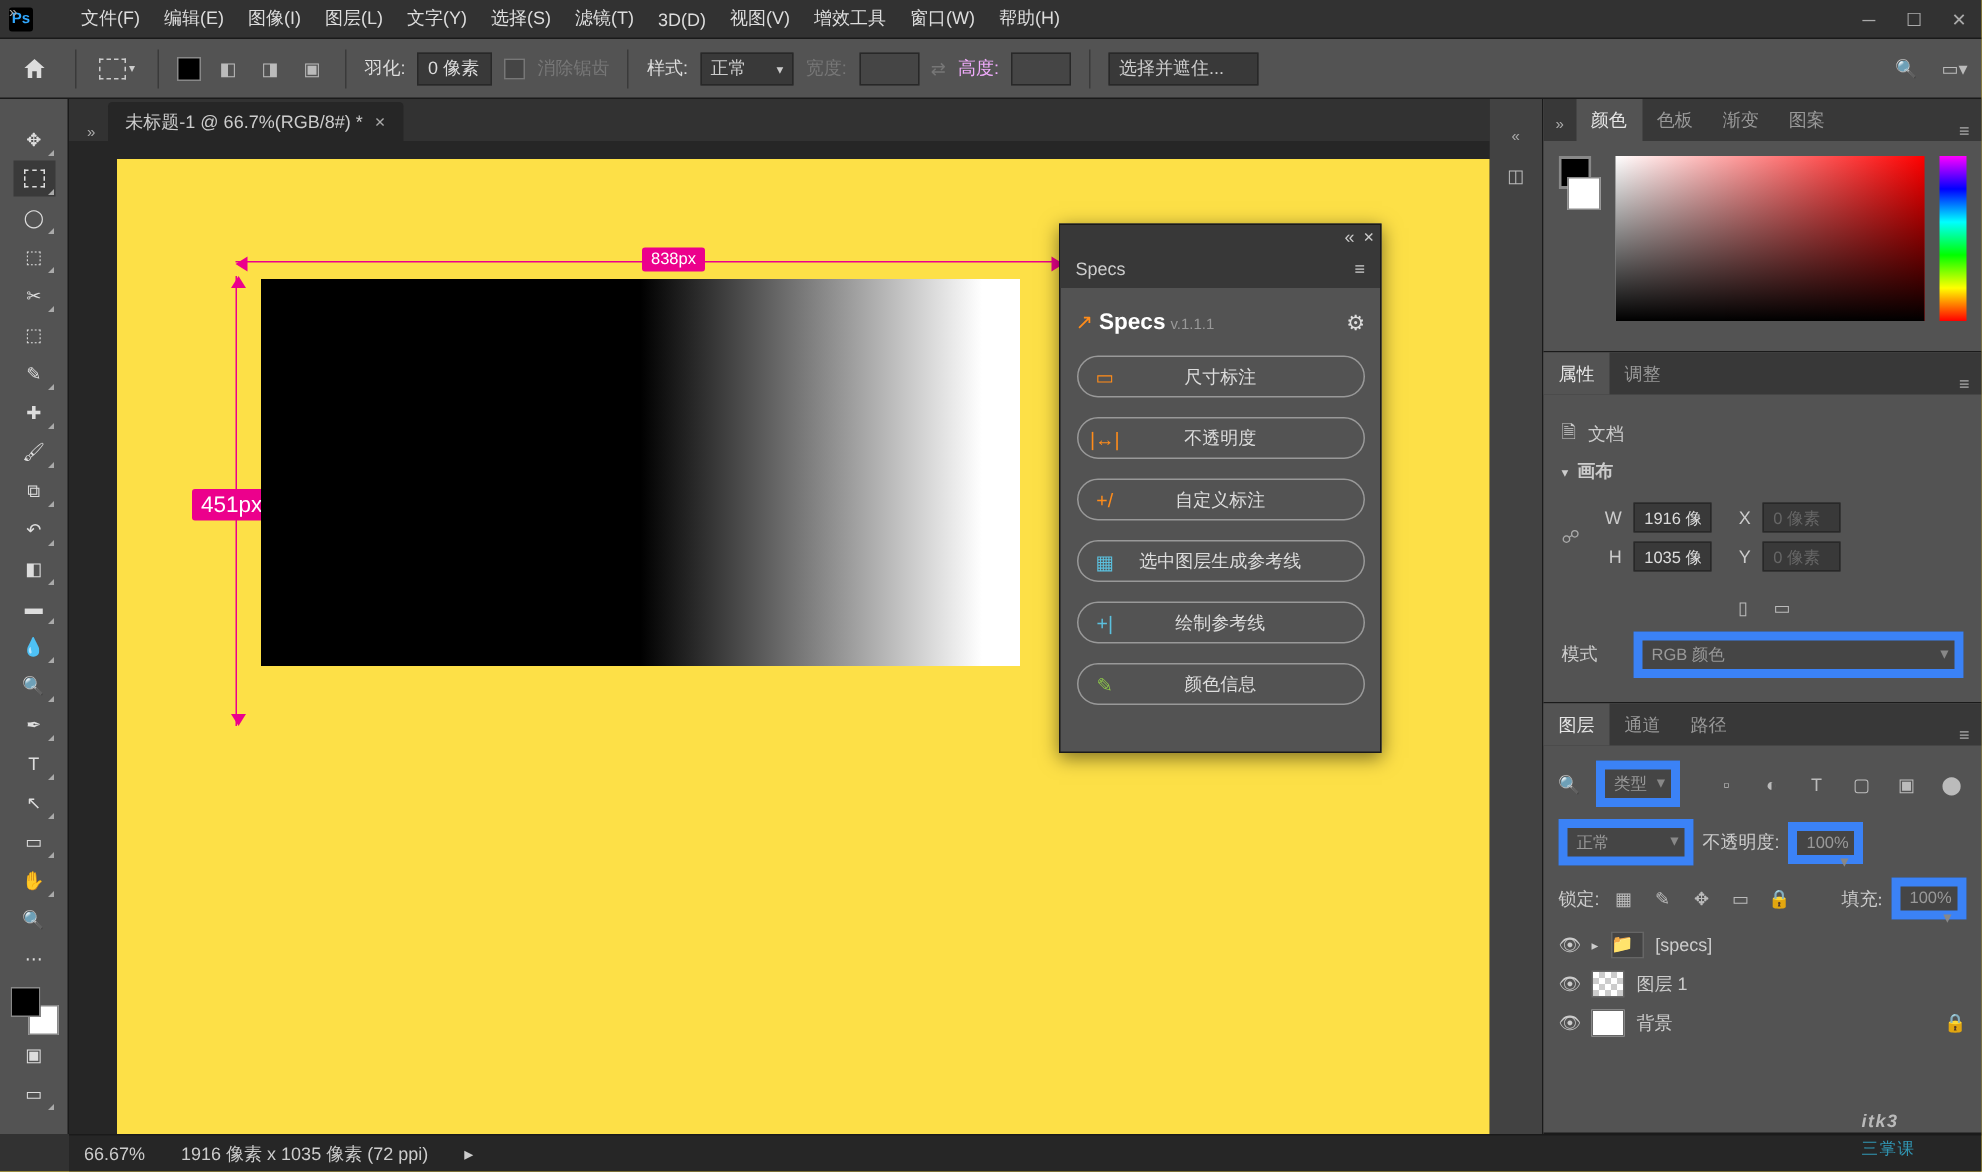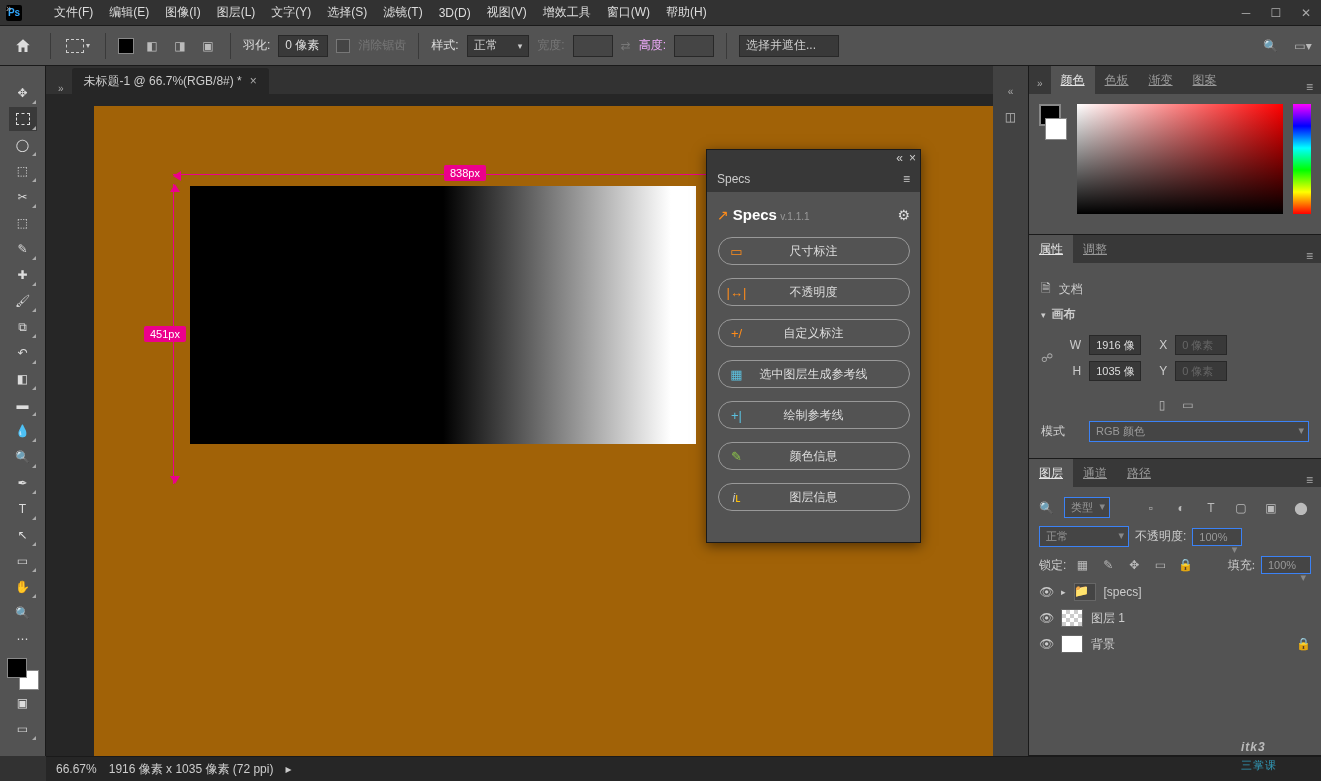--- a/index.html
+++ b/index.html
@@ -24,53 +24,53 @@
 .tbtn.active { background:#3a3a3a; }
 .tbtn .tri { position:absolute; right:1px; bottom:1px; width:0;height:0;border-left:4px solid transparent;border-bottom:4px solid #aaa;}
 .swatches { margin-top:6px; position:relative; width:32px; height:32px;}
 .swatches .fg{position:absolute;top:0;left:0;width:20px;height:20px;background:#000;border:1px solid #888;z-index:2;}
 .swatches .bg{position:absolute;bottom:0;right:0;width:20px;height:20px;background:#fff;border:1px solid #888;}
 .canvas-area { flex:1; background:#262626; display:flex; flex-direction:column; position:relative;}
 .tabbar { height:28px; background:#323232; display:flex; align-items:flex-end; padding-left:12px;}
 .doctab { background:#262626; padding:5px 12px; color:#ddd; display:flex; align-items:center; gap:8px; height:26px; border-top-left-radius:3px;border-top-right-radius:3px;}
 .doctab .x{color:#aaa;}
 .canvas-wrap { flex:1; background:#262626; padding:20px; position:relative; overflow:hidden;}
-.artboard { position:absolute; left:48px; top:12px; width:927px; height:666px; background:#a16207;}
+.artboard { position:absolute; left:32px; top:12px; width:927px; height:666px; background:#fde047;}
 .grad-rect { position:absolute; left:96px; top:80px; width:506px; height:258px; background:linear-gradient(to right,#000 0%,#000 50%,#fff 95%);}
 .dim-h { position:absolute; left:79px; top:68px; width:552px; height:2px; border-top:1px solid #ec008c;}
 .dim-h::before,.dim-h::after{content:'';position:absolute;top:-4px;width:0;height:0;border-top:5px solid transparent;border-bottom:5px solid transparent;}
 .dim-h::before{left:0;border-right:8px solid #ec008c;}
 .dim-h::after{right:0;border-left:8px solid #ec008c;}
 .dim-h-label { position:absolute; left:350px; top:59px; background:#ec008c; color:#fff; padding:2px 6px; font-size:11px; border-radius:2px;}
 .dim-v { position:absolute; left:79px; top:78px; width:2px; height:300px; border-left:1px solid #ec008c;}
 .dim-v::before,.dim-v::after{content:'';position:absolute;left:-4px;width:0;height:0;border-left:5px solid transparent;border-right:5px solid transparent;}
 .dim-v::before{top:0;border-bottom:8px solid #ec008c;}
 .dim-v::after{bottom:0;border-top:8px solid #ec008c;}
-.dim-v-label { position:absolute; left:50px; top:220px; background:#ec008c; color:#fff; padding:2px 6px; font-size:11px; border-radius:2px;}
+.dim-v-label { position:absolute; left:50px; top:220px; background:#ec008c; color:#fff; padding:2px 6px; font-size:15px; border-radius:2px;}
 .specs-panel { position:absolute; left:660px; top:55px; width:215px; background:#535353; border:1px solid #1a1a1a; box-shadow:0 3px 12px rgba(0,0,0,.5);}
 .specs-head { height:16px; background:#383838; display:flex; justify-content:flex-end; align-items:center; padding:0 4px; gap:6px; color:#aaa; font-size:10px;}
 .specs-tab { height:26px; background:#383838; display:flex; align-items:center; padding:0 10px; justify-content:space-between;}
 .specs-body { padding:14px 10px 18px;}
 .specs-title { display:flex; align-items:center; justify-content:space-between; margin-bottom:14px;}
 .specs-title .t{color:#fff;font-size:15px;font-weight:bold;}
 .specs-title .v{color:#999;font-size:10px;}
 .specs-title .arrow{color:#ff8c1a;font-size:14px;margin-right:4px;}
 .gear{color:#ddd;font-size:14px;}
 .spec-btn { width:192px; height:28px; border:1px solid #999; border-radius:14px; display:flex; align-items:center; margin:0 auto 13px; background:#535353;}
 .spec-btn .ico{width:36px;text-align:center;color:#ff8c1a;font-size:13px;}
 .spec-btn .ico.b{color:#5bc0de;}
 .spec-btn .ico.g{color:#8bc34a;}
 .spec-btn .ico.y{color:#ffc107;}
 .spec-btn .lbl{flex:1;text-align:center;color:#ddd;padding-right:36px;}
 .right-panels { width:328px; background:#535353; display:flex;}
 .narrow-strip{width:36px;background:#424242;border-right:1px solid #1a1a1a;padding-top:20px;display:flex;flex-direction:column;align-items:center;gap:10px;color:#aaa;}
 .panel-stack{flex:1;display:flex;flex-direction:column;}
 .panel { border-bottom:1px solid #1a1a1a; background:#535353;}
 .panel-tabs { height:28px; background:#383838; display:flex; align-items:flex-end;}
-.ptab { padding:6px 10px 5px; color:#999; cursor:pointer;text-decoration:underline;}
+.ptab { padding:6px 10px 5px; color:#999; cursor:pointer;}
 .ptab.active { background:#535353; color:#e6e6e6;}
 .panel-menu{margin-left:auto;padding:0 8px;color:#aaa;}
 .color-panel-body{height:140px;padding:10px;display:flex;gap:10px;}
 .color-swatch-lg{width:28px;height:36px;position:relative;}
 .color-swatch-lg .a{position:absolute;top:0;left:0;width:22px;height:22px;background:#000;border:2px solid #888;}
 .color-swatch-lg .b{position:absolute;bottom:0;right:0;width:22px;height:22px;background:#fff;border:1px solid #888;}
 .color-field{flex:1;height:110px;background:linear-gradient(to bottom,rgba(255,0,0,0) 0%,#000 100%),linear-gradient(to right,#fff 0%,#ff0000 100%);position:relative;}
 .hue-strip{width:18px;height:110px;background:linear-gradient(to bottom,#ff00ff,#0000ff,#00ffff,#00ff00,#ffff00,#ff0000);}
 .props-body{padding:10px 12px;}
 .props-row{display:flex;align-items:center;gap:8px;margin:6px 0;}
@@ -80,23 +80,23 @@
 .section-head .chev{font-size:9px;}
 .layers-body{padding:6px 10px;}
 .layer-row{display:flex;align-items:center;gap:8px;height:26px;}
 .eye{width:14px;text-align:center;color:#ccc;}
 .layer-thumb{width:22px;height:18px;background:#fff;border:1px solid #666;}
 .layer-thumb.specs{background:#444;}
 .layer-thumb.checker{background:repeating-conic-gradient(#ccc 0 25%,#fff 0 50%) 0 0/8px 8px;}
 .lock-ico{margin-left:auto;color:#aaa;}
 .layers-filter{display:flex;align-items:center;gap:10px;padding:4px 0;}
 .layers-opts{display:flex;align-items:center;gap:6px;padding:4px 0;color:#888;}
-.mini-sel{background:#454545;border:1px solid #3b82f6;padding:2px 16px 2px 6px;color:#999;font-size:11px;position:relative;}
+.mini-sel{background:#454545;border:6px solid #3b82f6;padding:2px 16px 2px 6px;color:#999;font-size:11px;position:relative;}
 .mini-sel::after{content:'▾';position:absolute;right:4px;color:#888;}
-.statusbar{position:absolute;left:46px;bottom:0;right:0;height:25px;background:#262626;display:flex;align-items:center;padding:0 10px;gap:12px;color:#bbb;font-size:11px;border-top:1px solid #1a1a1a;}
+.statusbar{position:absolute;left:46px;bottom:0;right:0;height:25px;background:#262626;display:flex;align-items:center;padding:0 10px;gap:24px;color:#bbb;font-size:11px;border-top:1px solid #1a1a1a;}
 .watermark{position:absolute;right:44px;bottom:8px;font-size:28px;font-weight:bold;font-style:italic;color:#00a0e9;opacity:.85;letter-spacing:1px;}
 .watermark .sub{font-size:11px;color:#3ac;font-style:normal;font-weight:normal;display:block;text-align:right;}
 .expand-chev{position:absolute;top:3px;left:6px;color:#aaa;font-size:10px;}
 .icon-btn{width:20px;height:20px;display:flex;align-items:center;justify-content:center;color:#bbb;}
 </style>
 </head>
 <body>
 
 <div class="menubar">
   <div class="ps-icon">Ps</div>
@@ -247,24 +247,20 @@
               <div class="lbl">选中图层生成参考线</div>
             </div>
           <div class="spec-btn">
               <div class="ico b">+|</div>
               <div class="lbl">绘制参考线</div>
             </div>
           <div class="spec-btn">
               <div class="ico g">✎</div>
               <div class="lbl">颜色信息</div>
             </div>
-          <div class="spec-btn">
-              <div class="ico y"><i>i</i>ʟ</div>
-              <div class="lbl">图层信息</div>
-            </div>
         </div>
       </div>
     </div>
   </div>
 
   <div class="right-panels">
     <div class="narrow-strip">
       <span class="expand-chev" style="position:static;">«</span>
       <div class="icon-btn">◫</div>
     </div>

